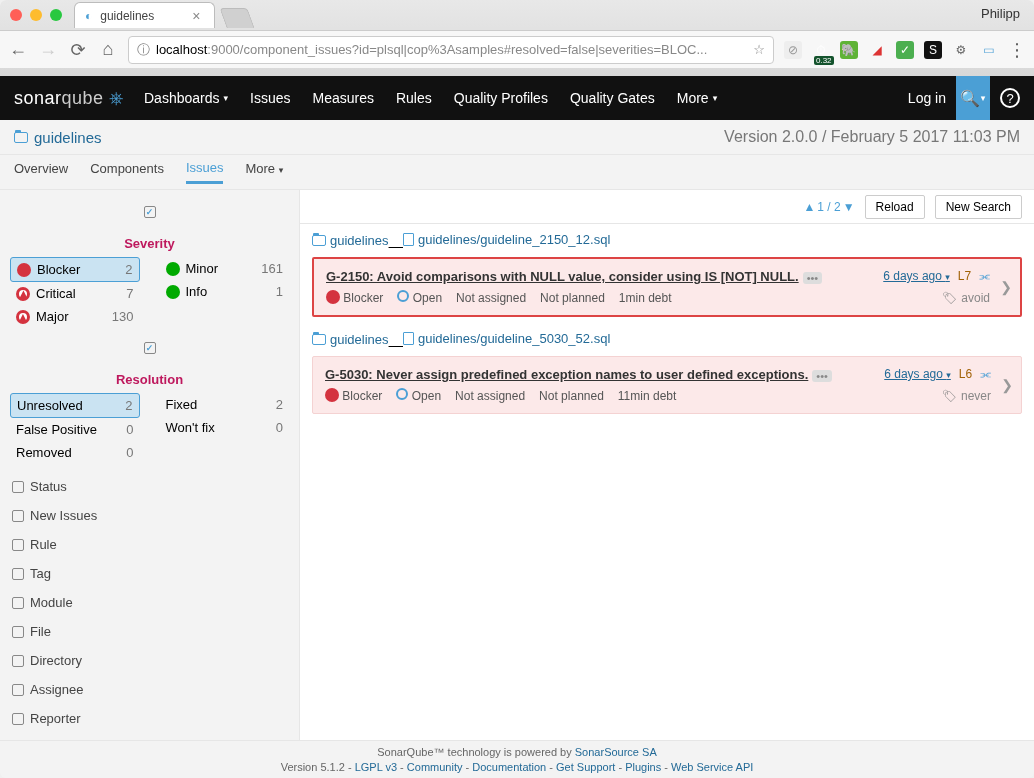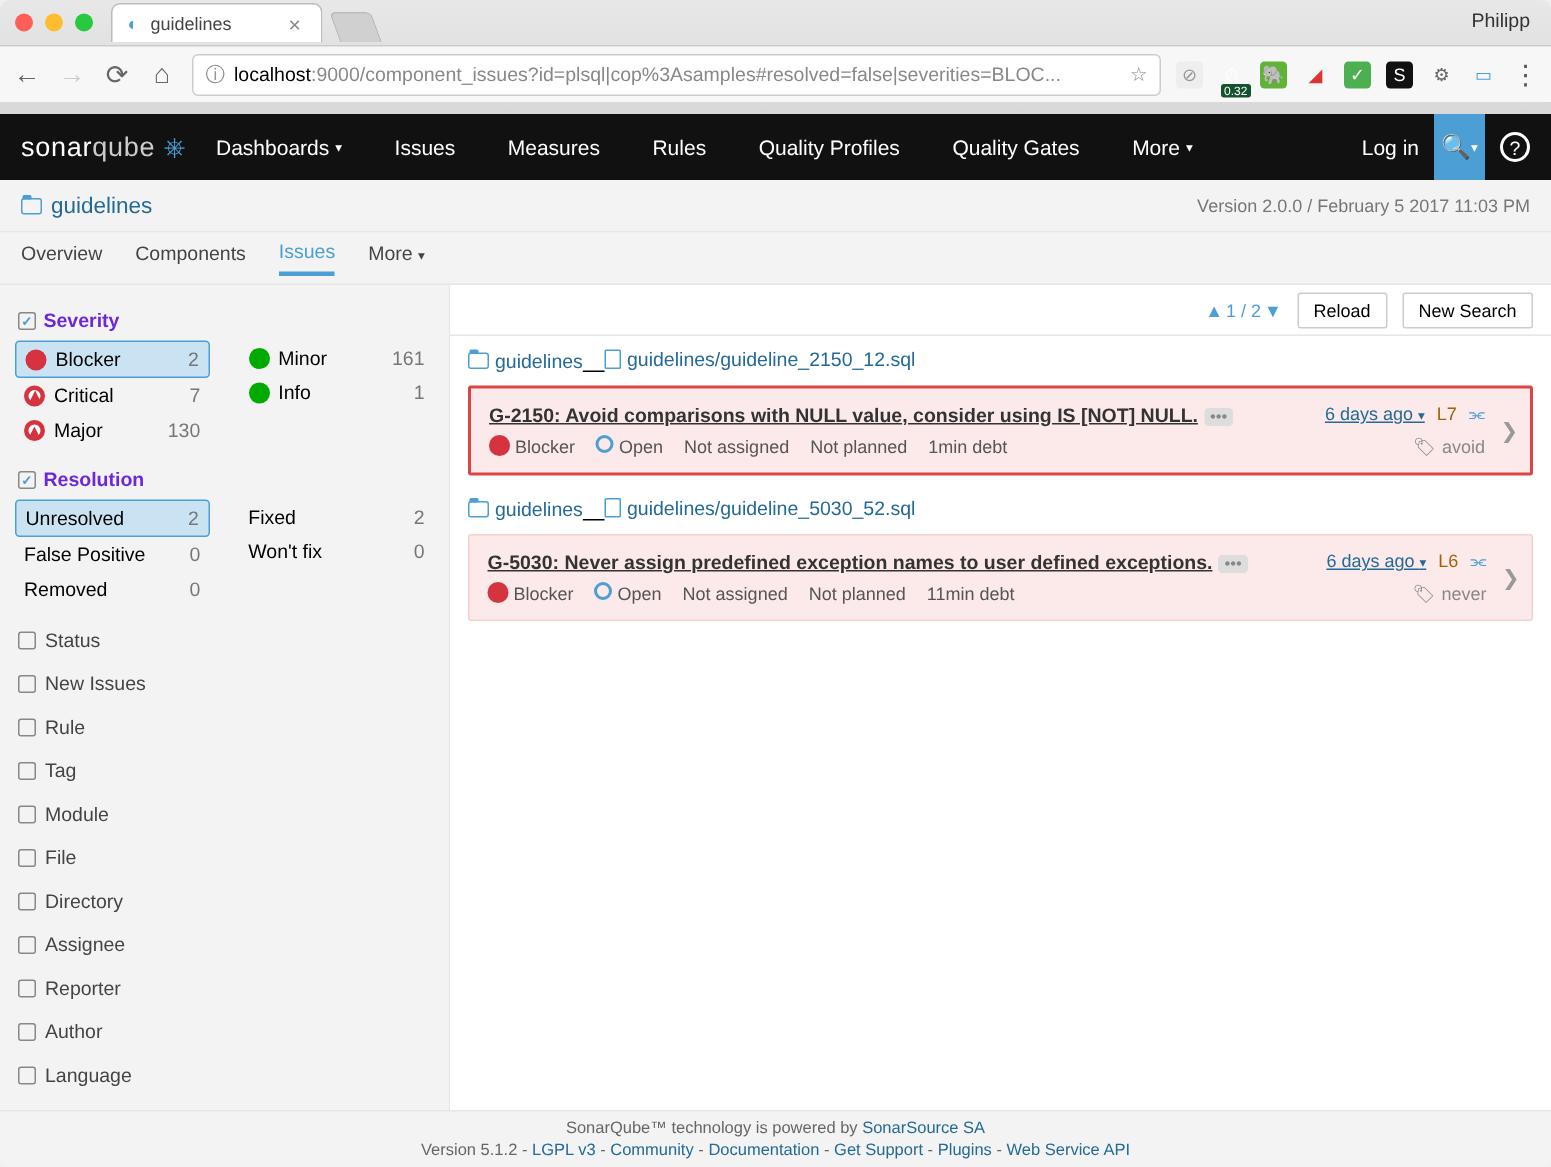--- a/index.html
+++ b/index.html
@@ -25,42 +25,42 @@
 .star { color:#888; margin-left:auto;}
 .ext-icons { display:flex; gap:10px; align-items:center;}
 .ext-ic { width:18px; height:18px; border-radius:3px; display:flex; align-items:center; justify-content:center; font-size:12px; color:#fff;}
 .adblock{background:#eee;color:#999;} .ever{background:#5fb336;} .gmail{background:#4caf50;} .sq{background:#111;}
 .menu-dots{font-size:18px;color:#555;cursor:pointer;}
 
 
 .sq-nav { height:44px; background:#111; color:#fff; display:flex; align-items:center; padding:0 14px; font-size:14px;}
 .sq-logo { font-weight:400; letter-spacing:0.5px; font-size:18px; margin-right:20px;}
 .sq-logo .cube { color:#ccc;}
-.sq-nav-items { display:flex; gap:35px; flex:1;}
+.sq-nav-items { display:flex; gap:22px; flex:1;}
 .sq-nav-item { cursor:pointer; display:flex; align-items:center; gap:4px;}
 .sq-right { display:flex; align-items:center; gap:10px;}
 .sq-search { width:34px; height:44px; background:#4b9fd5; display:flex; align-items:center; justify-content:center; font-size:16px;}
 .sq-help { width:20px; height:20px; border:2px solid #fff; border-radius:50%; display:flex; align-items:center; justify-content:center; font-size:13px;}
 
 
 .proj-header { height:35px; background:#f3f3f3; border-bottom:1px solid #e6e6e6; display:flex; align-items:center; padding:0 14px; font-size:15px;}
 .proj-name { color:#236a97; display:flex; align-items:center; gap:6px;}
 .folder-ic { width:14px; height:11px; border:1.5px solid #4b9fd5; border-radius:2px; position:relative;}
 .folder-ic:before{content:'';position:absolute;top:-3px;left:0;width:6px;height:3px;background:#4b9fd5;border-radius:1px 1px 0 0;}
-.proj-meta { margin-left:auto; font-size:12px; color:#777;}
+.proj-meta { margin-left:auto; font-size:16px; color:#777;}
 
 
 .subtabs { height:35px; background:#f3f3f3; display:flex; align-items:center; padding:0 14px; gap:22px; font-size:13px; border-bottom:1px solid #e6e6e6;}
 .subtab { color:#444; cursor:pointer; padding-bottom:8px;}
 .subtab.active { color:#4b9fd5; border-bottom:3px solid #4b9fd5; padding-bottom:6px;}
 
 
 .content { display:flex; height:calc(100% - 76px - 44px - 35px - 35px - 38px); }
 .sidebar { width:300px; background:#f3f3f3; border-right:1px solid #e6e6e6; padding:10px 10px; font-size:13px; overflow-y:auto;}
-.facet-title { color:#6d28d9; font-weight:bold; padding:6px 2px; display:flex; align-items:center; gap:5px; cursor:pointer;}
+.facet-title { color:#be185d; font-weight:bold; padding:6px 2px; display:flex; align-items:center; gap:18px; cursor:pointer;flex-direction:column;}
 .facet-box { width:12px; height:12px; border:1.5px solid #888; border-radius:2px; display:inline-flex; align-items:center; justify-content:center; font-size:9px; color:#4b9fd5;}
 .facet-box.checked:after{content:'✓';}
 .facet-group { display:flex; gap:20px; margin-bottom:8px;}
 .facet-col { flex:1;}
 .facet-item { display:flex; align-items:center; padding:4px 6px; border-radius:3px; cursor:pointer; gap:6px;}
 .facet-item.selected { background:#cae3f2; border:1px solid #4b9fd5;}
 .facet-item .count { margin-left:auto; color:#777;}
 .sev-ic { width:14px; height:14px; border-radius:50%; display:inline-block;}
 .sev-blocker{background:#d4333f;} .sev-critical{background:#fff;border:3px solid #d4333f;} .sev-major{background:#fff;border:3px solid #d4333f;} .sev-minor{background:#00aa00;} .sev-info{background:#00aa00;}
 .sev-critical,.sev-major{position:relative;}

